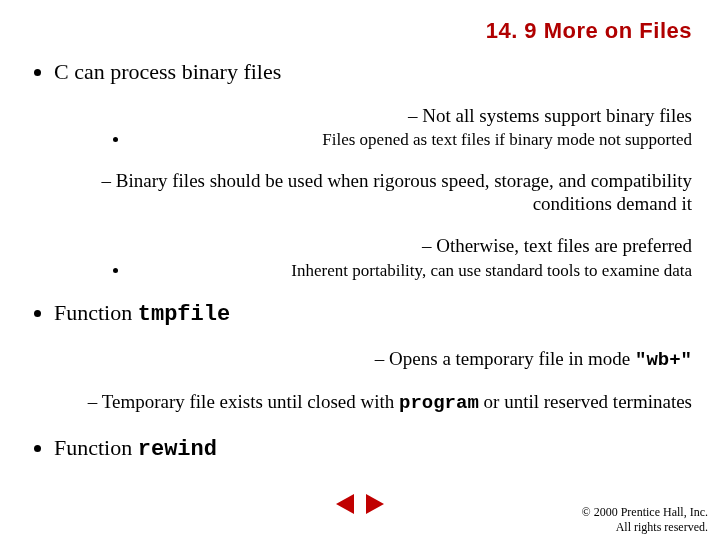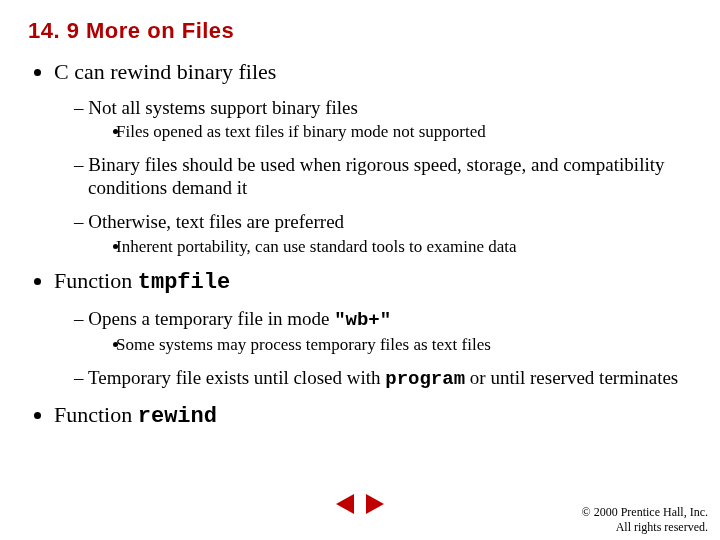--- a/index.html
+++ b/index.html
@@ -13,21 +13,21 @@
     overflow: hidden;
   }
   .slide {
     position: relative;
     width: 720px;
     height: 540px;
     box-sizing: border-box;
     padding: 14px 28px 0 28px;
   }
   .title {
-    text-align: left;
+    text-align: right;
     font-family: Arial, Helvetica, sans-serif;
     font-weight: bold;
     color: #b00000;
     font-size: 22px;
     letter-spacing: 0.5px;
     margin: 4px 0 14px 0;
   }
   ul.bullets {
     margin: 0 0 0 6px;
     padding: 0 0 0 20px;
@@ -39,22 +39,23 @@
     margin: 4px 0 2px 0;
   }
   ul.dashes {
     margin: 2px 0 0 8px;
     padding: 0 0 0 26px;
     list-style: none;
   }
   ul.dashes > li {
     font-size: 19px;
     line-height: 1.25;
-    margin: 10px 0;
+    margin: 18px 0;
     text-indent: -14px;
+    text-align: right;
   }
   ul.dashes > li::before {
     content: "– ";
   }
   ul.dots {
     margin: 2px 0 2px 8px;
     padding: 0 0 0 34px;
     list-style: disc;
   }
   ul.dots > li {
@@ -103,21 +104,21 @@
 </head>
 <body>
 
 <div class="slide">
 
   <div class="title">14. 9  More on Files</div>
 
   <ul class="bullets">
 
     <li>
-      <span>C can rewind binary files</span>
+      <span>C can process binary files</span>
       <ul class="dashes">
         <li>
           <span>Not all systems support binary files</span>
           <ul class="dots">
             <li>Files opened as text files if binary mode not supported</li>
           </ul>
         </li>
         <li>Binary files should be used when rigorous speed, storage, and compatibility conditions demand it</li>
         <li>
           <span>Otherwise, text files are preferred</span>
@@ -126,23 +127,20 @@
           </ul>
         </li>
       </ul>
     </li>
 
     <li>
       <span>Function </span><span class="mono">tmpfile</span>
       <ul class="dashes">
         <li>
           <span>Opens a temporary file in mode </span><span class="mono">"wb+"</span>
-          <ul class="dots">
-            <li>Some systems may process temporary files as text files</li>
-          </ul>
         </li>
         <li>
           <span>Temporary file exists until closed with </span><span class="mono">program</span><span> or until reserved terminates</span>
         </li>
       </ul>
     </li>
 
     <li>
       <span>Function </span><span class="mono">rewind</span>
     </li>

